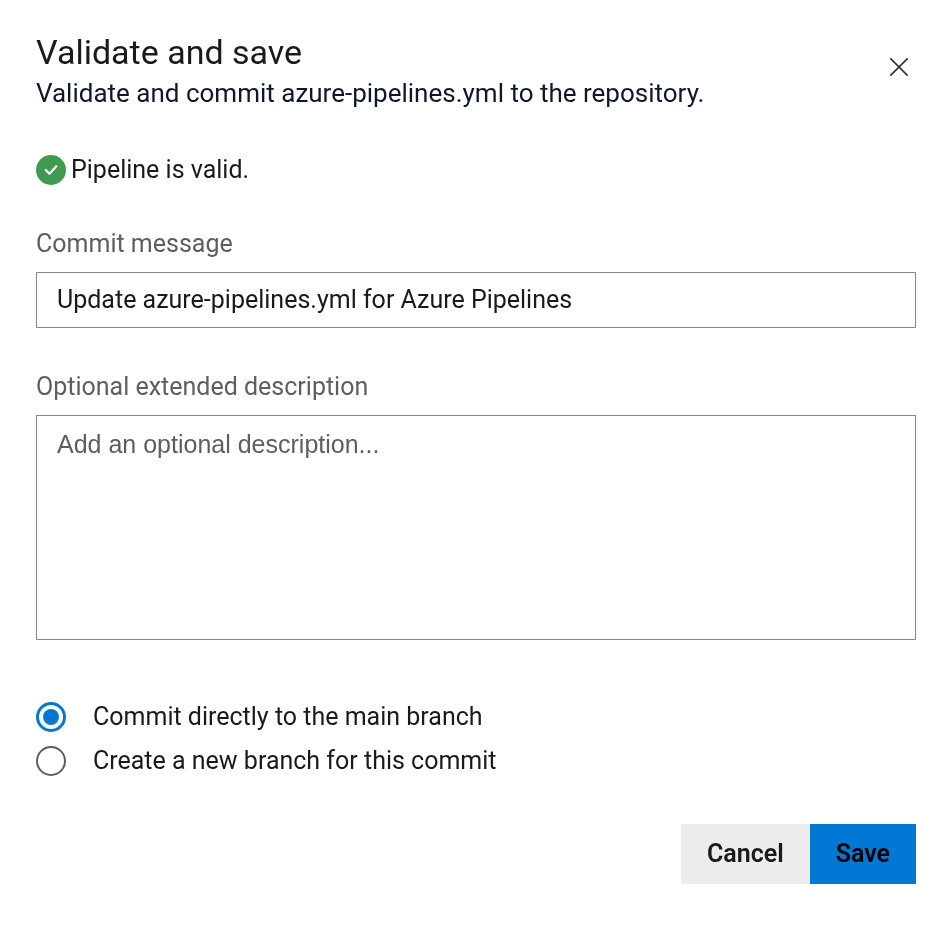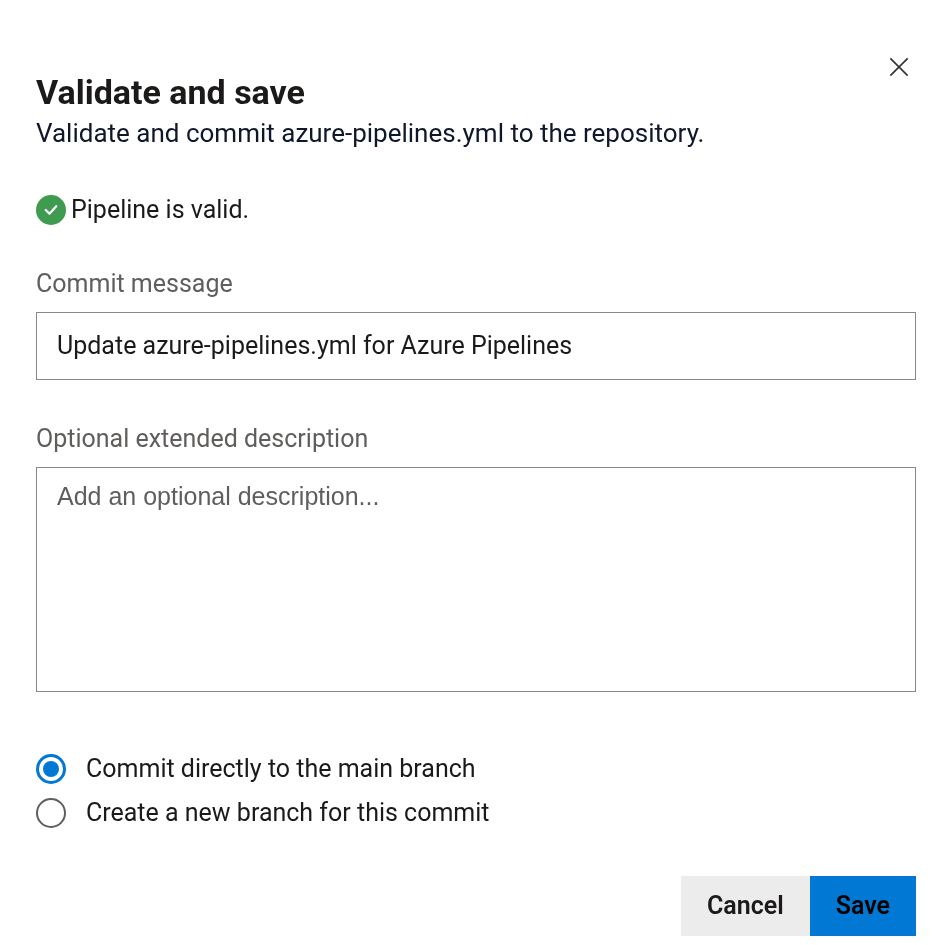--- a/index.html
+++ b/index.html
@@ -18,25 +18,24 @@
     .header {
       display: flex;
       justify-content: space-between;
       align-items: flex-start;
     }
     .header-text {
       flex: 1;
     }
     .dialog-title {
       font-size: 34px;
-      font-weight: 700;
+      font-weight: 400;
       color: #1b1a19;
       line-height: 1.2;
       margin-bottom: 4px;
-      margin-top: 40px;
     }
     .dialog-subtitle {
       font-size: 26px;
       color: #0f172a;
       line-height: 1.3;
     }
     .close-button {
       background: transparent;
       border: none;
       cursor: pointer;
@@ -74,21 +73,21 @@
     .check-icon svg {
       width: 18px;
       height: 18px;
     }
     .validation-text {
       font-size: 25px;
       color: #1b1a19;
     }
     .text-input {
       width: 100%;
-      height: 68px;
+      height: 56px;
       padding: 0 20px;
       font-size: 25px;
       font-family: inherit;
       color: #1b1a19;
       border: 1px solid #8a8886;
       background: #ffffff;
       outline: none;
     }
     .textarea-input {
       width: 100%;
@@ -104,21 +103,21 @@
     }
     .textarea-input::placeholder {
       color: #605e5c;
     }
     .radio-group {
       margin-top: 58px;
     }
     .radio-option {
       display: flex;
       align-items: center;
-      gap: 20px;
+      gap: 27px;
       margin-bottom: 14px;
       cursor: pointer;
     }
     .radio-circle {
       width: 30px;
       height: 30px;
       border-radius: 50%;
       flex-shrink: 0;
       display: flex;
       align-items: center;

